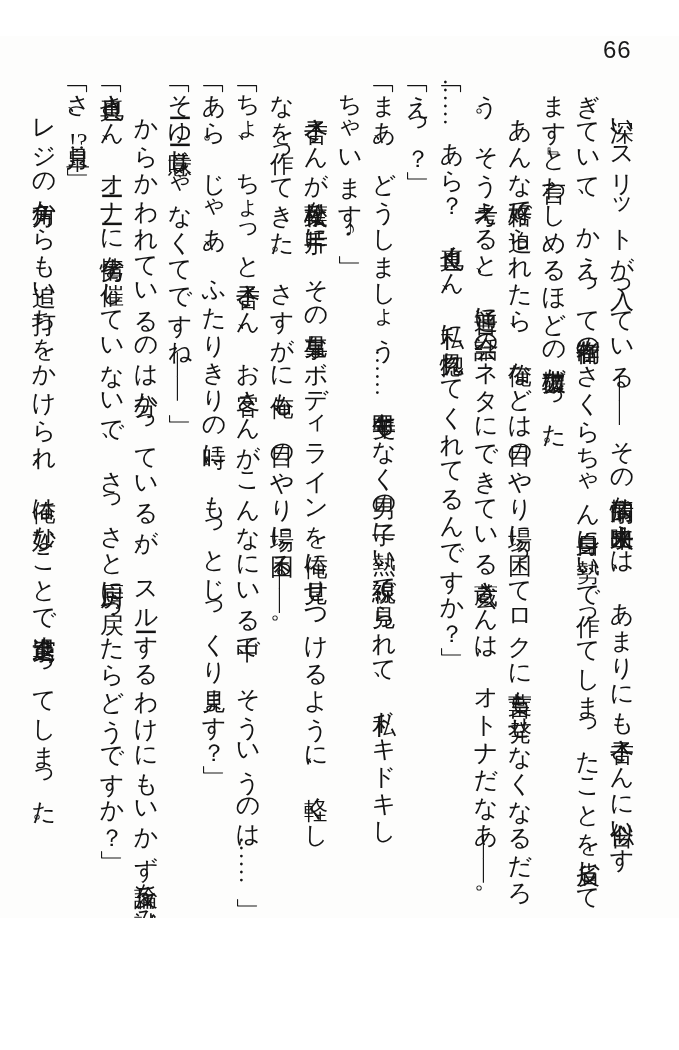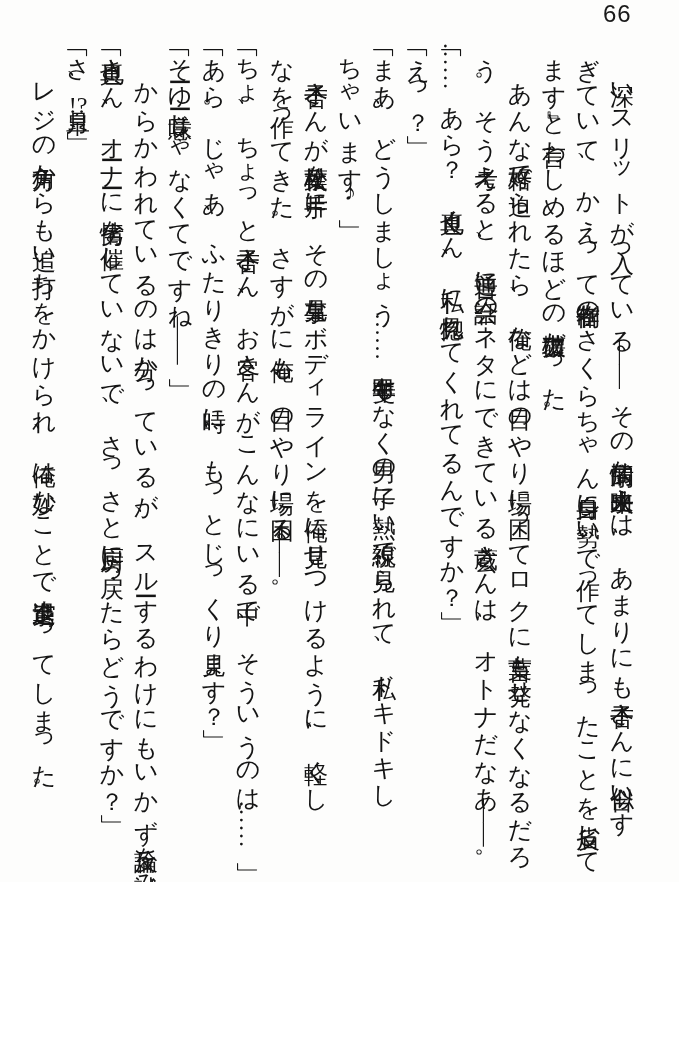--- a/index.html
+++ b/index.html
@@ -7,20 +7,21 @@
     padding: 0;
   }
   .book-page {
     position: relative;
     width: 679px;
     height: 882px;
     background: #fdfdfc;
     overflow: hidden;
     font-family: "Liberation Serif", serif;
     color: #141414;
+    margin-top: 36px;
   }
   .page-number {
     position: absolute;
     top: 0px;
     left: 603px;
     font-size: 24px;
     letter-spacing: 1px;
     font-family: "Liberation Sans", sans-serif;
     color: #1a1a1a;
   }

